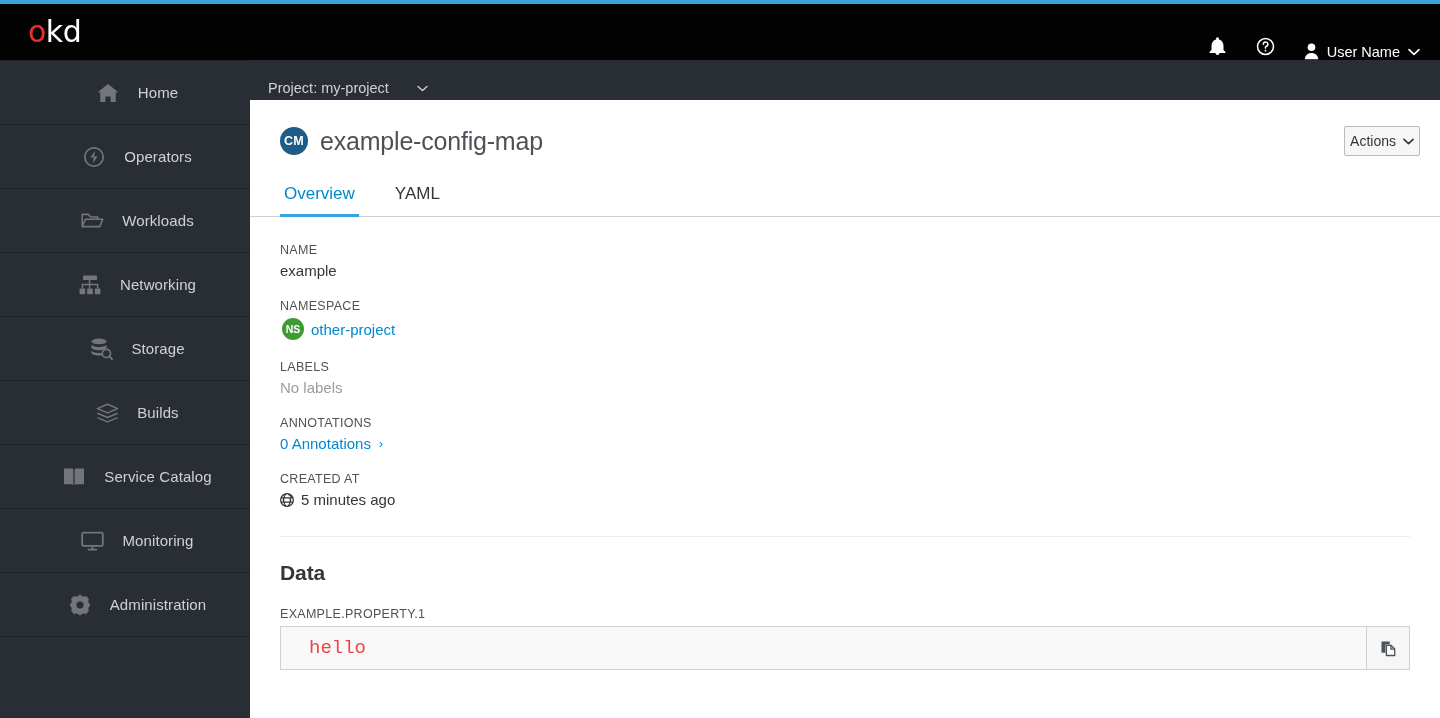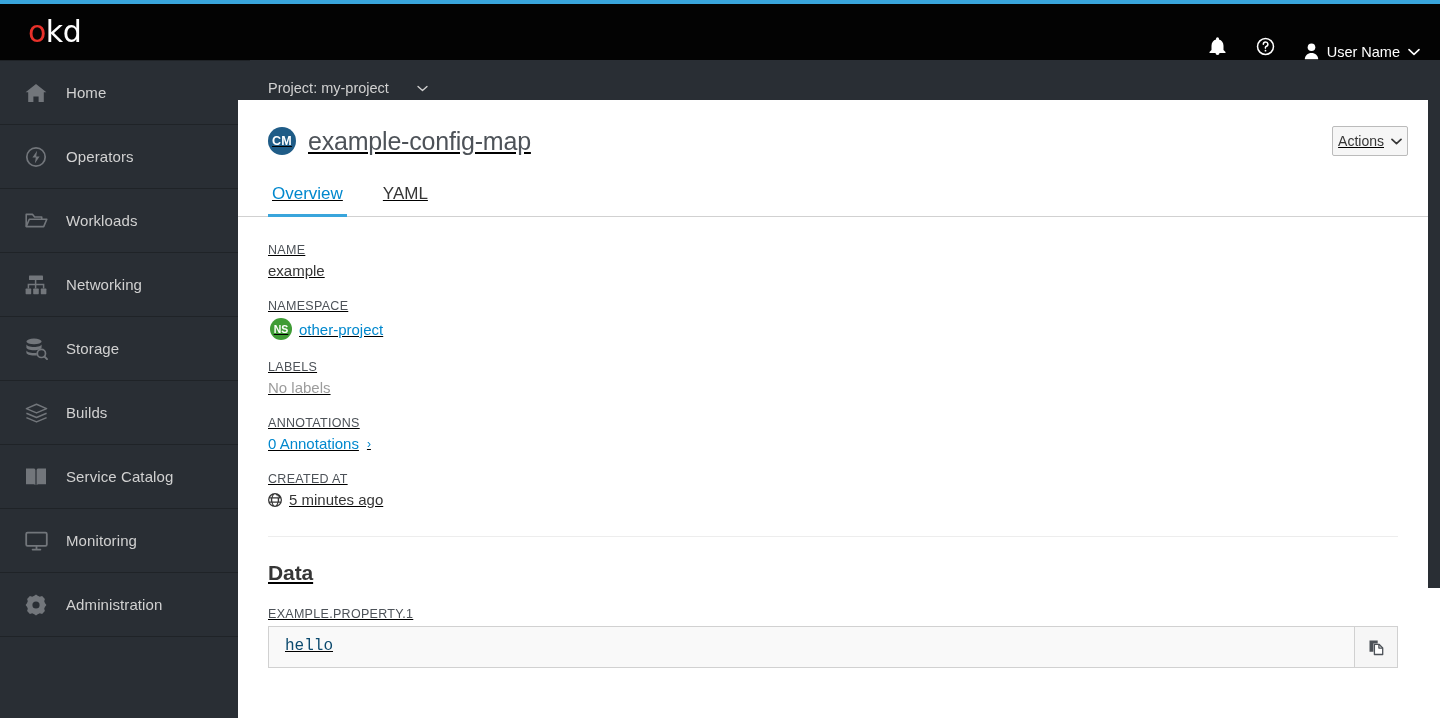--- a/index.html
+++ b/index.html
@@ -92,20 +92,21 @@
   }
   .nav-item {
     height: 64px;
     display: flex;
     align-items: center;
     padding-left: 24px;
     gap: 18px;
     border-bottom: 1px solid #1f2327;
     cursor: pointer;
     color: #d1d1d1;
+    justify-content: center;
   }
   .nav-icon {
     width: 24px; height: 24px;
     display: flex; align-items: center; justify-content: center;
     color: #72767b;
     flex: 0 0 24px;
   }
   .nav-label {
     font-size: 15px;
     color: #d1d1d1;
@@ -128,26 +129,25 @@
     align-items: center;
     gap: 28px;
     color: #d1d1d1;
     font-size: 14.5px;
     cursor: pointer;
   }
 
   
   .content {
     position: absolute;
-    top: 100px; left: 238px;
+    top: 100px; left: 250px;
     width: 1190px;
     height: 618px;
     background: #ffffff;
     overflow: hidden;
-    text-decoration: underline;
   }
 
   .page-heading {
     display: flex;
     align-items: center;
     padding: 26px 20px 0 30px;
   }
   .resource-badge {
     width: 28px; height: 28px;
     border-radius: 50%;
@@ -271,24 +271,24 @@
   .data-value-row {
     display: flex;
     align-items: stretch;
     width: 1130px;
   }
   .data-value-box {
     flex: 1 1 auto;
     background: #f9f9f9;
     border: 1px solid #d1d1d1;
     border-right: none;
-    padding: 10px 16px;
+    padding: 10px 28px;
     font-family: "Liberation Mono", monospace;
-    font-size: 16px;
-    color: #0c4a6e;
+    font-size: 19px;
+    color: #ef4444;
     min-height: 42px;
     overflow: hidden;
     white-space: pre;
   }
   .copy-btn {
     flex: 0 0 44px;
     background: #f6f6f6;
     border: 1px solid #d1d1d1;
     display: flex;
     align-items: center;

